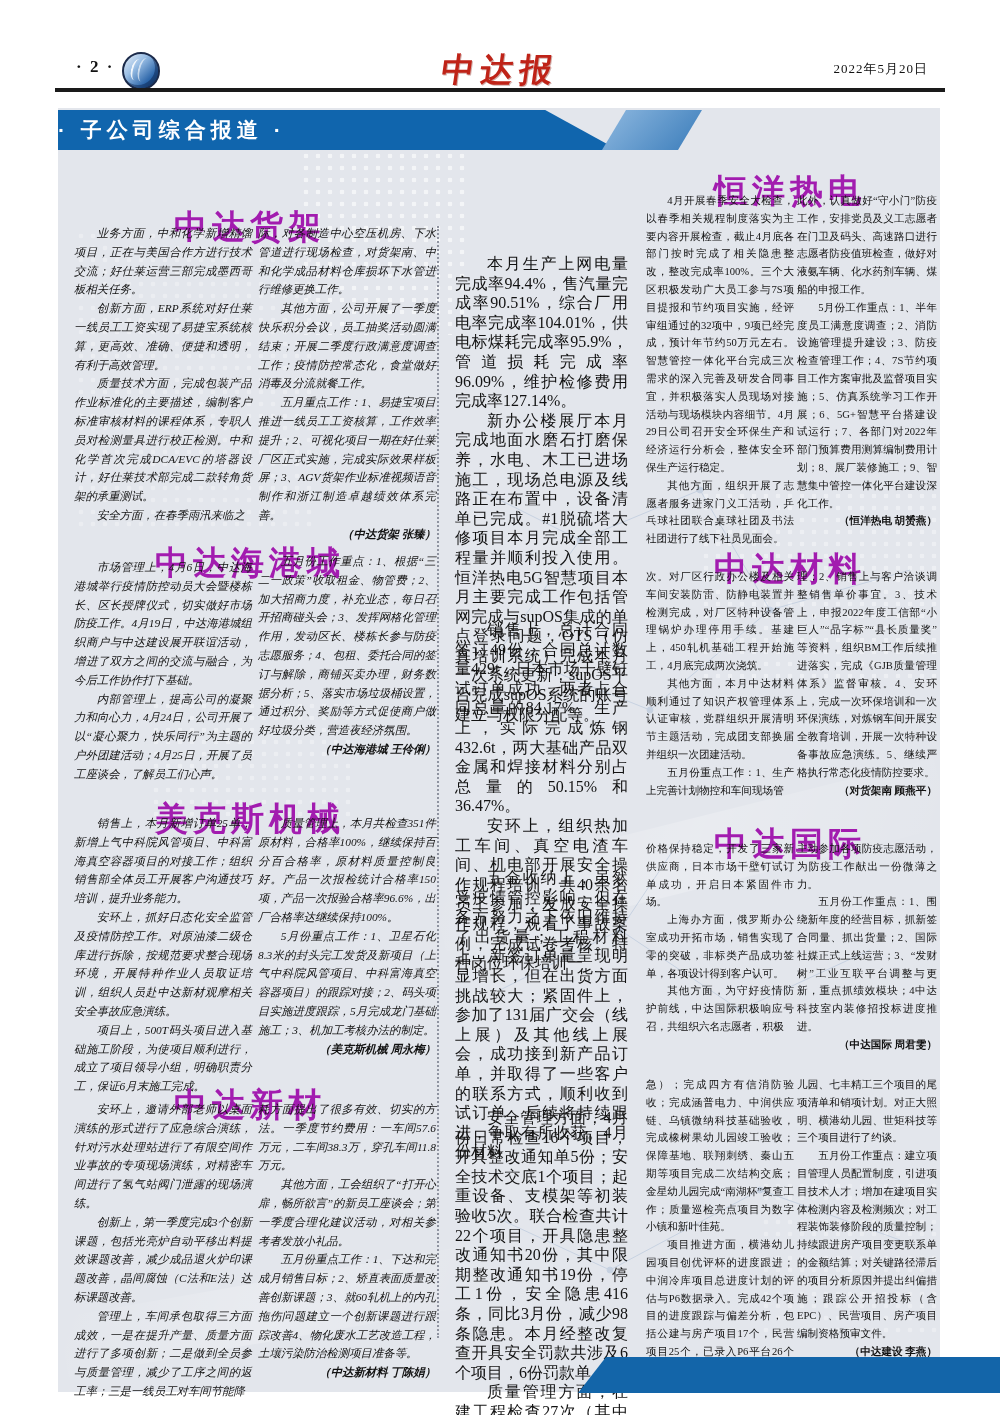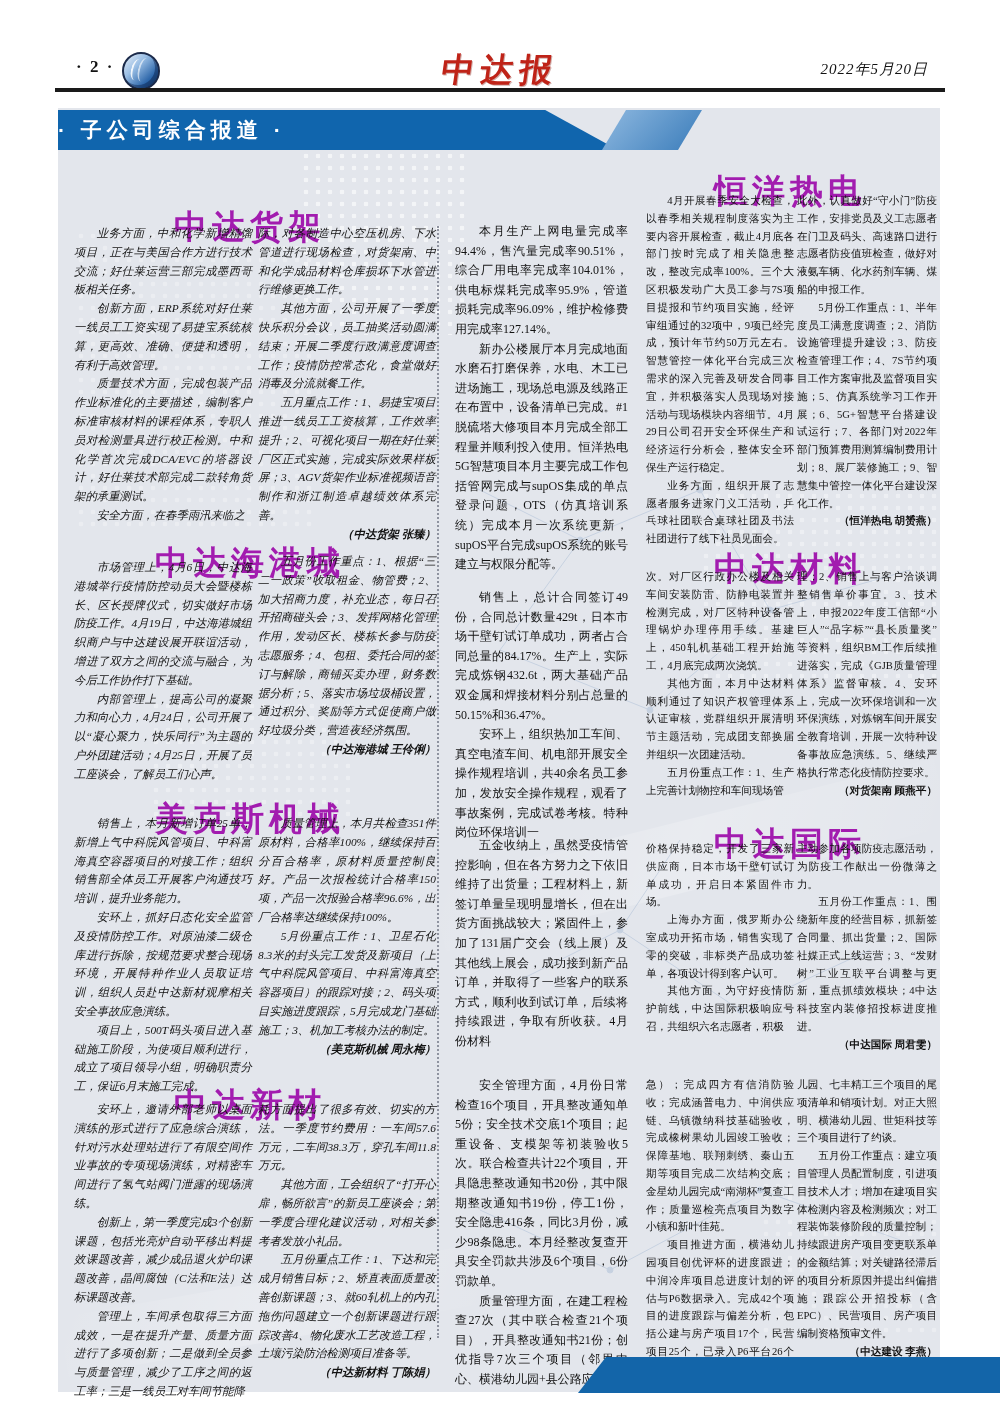--- a/index.html
+++ b/index.html
@@ -11,21 +11,21 @@
   .logo{position:absolute;left:122px;top:52px;width:34px;height:34px;border-radius:50%;
         background:linear-gradient(135deg,#e8eef6 0%,#9cc0e6 35%,#2a64a8 75%,#123a6b 100%);
         border:2px solid #1b2a4a;box-shadow:inset -3px -3px 0 rgba(10,30,70,.45);}
   .logo:before{content:"";position:absolute;left:7px;top:5px;width:10px;height:22px;
         border-left:2px solid rgba(255,255,255,.85);border-radius:50%;transform:rotate(14deg);}
   .logo:after{content:"";position:absolute;left:14px;top:4px;width:10px;height:24px;
         border-left:2px solid rgba(255,255,255,.6);border-radius:50%;transform:rotate(14deg);}
   .masthead{position:absolute;left:0;top:48px;width:100%;text-align:center;
         font-size:33px;font-weight:bold;color:#bf2318;transform:skewX(-8deg);
         letter-spacing:6px;text-shadow:1px 1px 0 rgba(120,20,10,.35);}
-  .dateline{position:absolute;right:72px;top:60px;font-size:15px;letter-spacing:1px;font-style:italic;}
+  .dateline{position:absolute;right:72px;top:60px;font-size:13px;letter-spacing:1px;}
   .head-rule{position:absolute;left:55px;top:88px;width:890px;height:4px;background:#1a1a1a;}
 
   
   .sheet{position:absolute;left:58px;top:108px;width:882px;height:1284px;background:#e3e6ec;}
   .dots{position:absolute;background-image:radial-gradient(rgba(255,255,255,.9) 2.1px,rgba(255,255,255,0) 2.6px);
         background-size:12px 12px;}
   .streak{position:absolute;background:linear-gradient(120deg,rgba(255,255,255,0),rgba(255,255,255,.45),rgba(255,255,255,0));}
   .net{position:absolute;opacity:.28;}
 
   
@@ -39,21 +39,21 @@
         clip-path:polygon(24% 0,100% 0,76% 100%,0 100%);}
 
   
   .atitle{position:absolute;text-align:center;font-weight:bold;font-size:33px;letter-spacing:5px;color:#a21caf;}
   .tL{left:58px;width:384px;}
   .tR{left:640px;width:300px;}
 
   
   .col{position:absolute;text-align:justify;}
   .colL{width:178px;font-size:11.4px;line-height:18.8px;font-style:italic;}
-  .colM{width:173px;font-size:12px;line-height:19.6px;}
+  .colM{width:173px;font-size:16px;line-height:19.6px;margin-top:32px;}
   .colR{width:148px;font-size:10.6px;line-height:17.8px;}
   .col p{margin:0;text-indent:2em;}
   .col p.nofirst{text-indent:0;}
   .byline{font-weight:bold;text-align:right;text-indent:0 !important;}
   .sameL{margin-top:-18.8px;}
   .sameR{margin-top:-17.8px;}
 
   
   .vdivider{position:absolute;left:437px;top:226px;height:1112px;border-left:2px dotted #8f93a0;}
   .footer-band{position:absolute;left:578px;top:1357px;width:422px;height:36px;background:#1365a9;
@@ -162,21 +162,21 @@
     <p>五金收纳上，虽然受疫情管控影响，但在各方努力之下依旧维持了出货量；工程材料上，新签订单量呈现明显增长，但在出货方面挑战较大；紧固件上，参加了131届广交会（线上展）及其他线上展会，成功接到新产品订单，并取得了一些客户的联系方式，顺利收到试订单，后续将持续跟进，争取有所收获。4月份材料</p>
   </div>
   <div class="col colM" style="left:455px;top:1076px">
     <p>安全管理方面，4月份日常检查16个项目，开具整改通知单5份；安全技术交底1个项目；起重设备、支模架等初装验收5次。联合检查共计22个项目，开具隐患整改通知书20份，其中限期整改通知书19份，停工1份，安全隐患416条，同比3月份，减少98条隐患。本月经整改复查开具安全罚款共涉及6个项目，6份罚款单。</p>
     <p>质量管理方面，在建工程检查27次（其中联合检查21个项目），开具整改通知书21份；创优指导7次三个项目（邻里中心、横港幼儿园+县公路应</p>
   </div>
 
   <h2 class="atitle tR" style="top:142px">恒洋热电</h2>
   <div class="col colR" style="left:646px;top:192px">
     <p>4月开展春季安全大检查，以春季相关规程制度落实为主要内容开展检查，截止4月底各部门按时完成了相关隐患整改，整改完成率100%。三个大区积极发动广大员工参与7S项目提报和节约项目实施，经评审组通过的32项中，9项已经完成，预计年节约50万元左右。智慧管控一体化平台完成三次需求的深入完善及研发合同事宜，并积极落实人员现场对接活动与现场模块内容细节。4月29日公司召开安全环保生产和经济运行分析会，整体安全环保生产运行稳定。</p>
-    <p>业务方面，组织开展了志愿者服务进家门义工活动，乒乓球社团联合桌球社团及书法社团进行了线下社员见面会。</p>
+    <p>其他方面，组织开展了志愿者服务进家门义工活动，乒乓球社团联合桌球社团及书法社团进行了线下社员见面会。</p>
   </div>
   <div class="col colR" style="left:797px;top:192px;width:140px">
     <p class="nofirst">此外，认真做好“守小门”防疫工作，安排党员及义工志愿者在门卫及码头、高速路口进行志愿者防疫值班检查，做好对液氨车辆、化水药剂车辆、煤船的申报工作。</p>
     <p>5月份工作重点：1、半年度员工满意度调查；2、消防设施管理提升建设；3、防疫检查管理工作；4、7S节约项目工作方案审批及监督项目实施；5、仿真系统学习工作开展；6、5G+智慧平台搭建设试运行；7、各部门对2022年部门预算费用测算编制费用计划；8、展厂装修施工；9、智慧集中管控一体化平台建设深化工作。</p>
     <p class="byline sameR">（恒洋热电 胡赟燕）</p>
   </div>
 
   <h2 class="atitle tR" style="top:520px">中达材料</h2>
   <div class="col colR" style="left:646px;top:568px">
     <p class="nofirst">次。对厂区行政办公楼及相关车间安装防雷、防静电装置并检测完成，对厂区特种设备管理锅炉办理停用手续。基建上，450轧机基础工程开始施工，4月底完成两次浇筑。</p>

